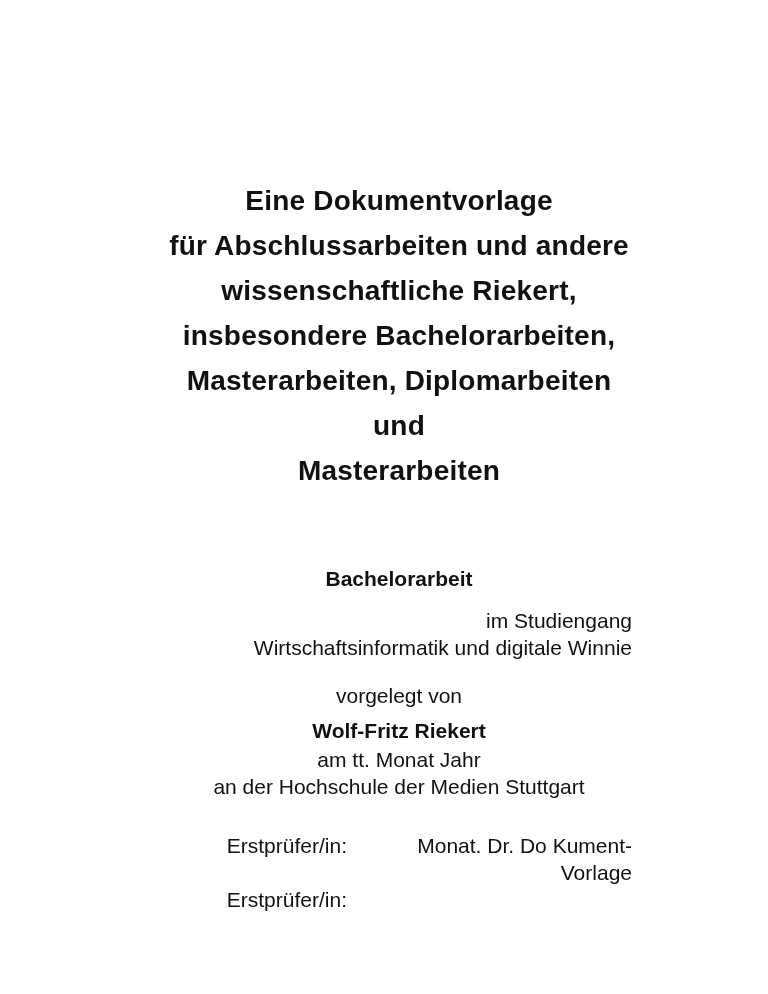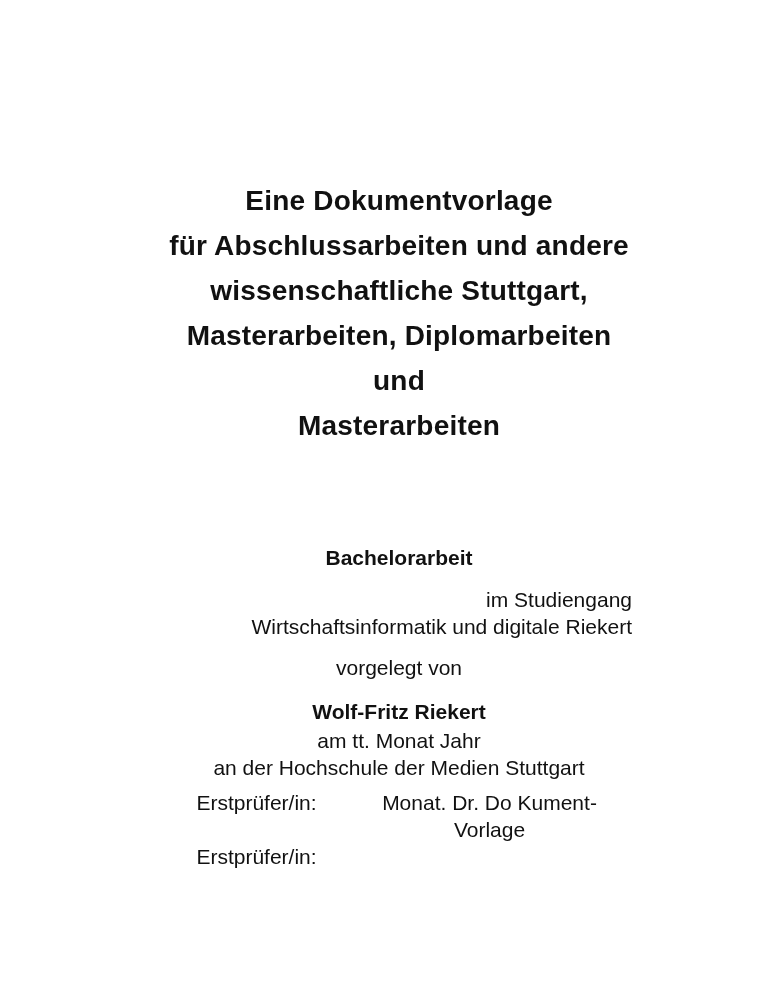--- a/index.html
+++ b/index.html
@@ -33,56 +33,57 @@
   }
   .title-line { display: block; }
 
   .block {
     font-size: 21px;
     line-height: 27px;
     font-weight: 400;
   }
   .bold { font-weight: 700; }
 
-  .thesis-type   { margin-top: 96px; }
+  .thesis-type   { margin-top: 72px; }
   .program       { margin-top: 15px; text-align: right; }
-  .submitted-by  { margin-top: 14px; }
-  .author        { margin-top: 17px; }
+  .submitted-by  { margin-top: 21px; }
+  .author        { margin-top: 8px; }
   .place-date    { margin-top: 2px; }
 
   .examiners {
-    margin-top: 8px;
-    text-align: center;
+    margin-top: 32px;
+    text-align: right;
   }
   .examiner-row {
     display: grid;
     grid-template-columns: 181px 1fr;
     font-size: 21px;
     line-height: 27px;
   }
 </style>
 </head>
 <body>
 
 <div class="page">
   <div class="content">
 
     <h1 class="title">
       <span class="title-line">Eine Dokumentvorlage</span>
       <span class="title-line">für Abschlussarbeiten und andere</span>
-      <span class="title-line">wissenschaftliche Stuttgart,</span>
+      <span class="title-line">wissenschaftliche Riekert,</span>
+      <span class="title-line">insbesondere Bachelorarbeiten,</span>
       <span class="title-line">Masterarbeiten, Diplomarbeiten und</span>
       <span class="title-line">Masterarbeiten</span>
     </h1>
 
     <div class="block thesis-type bold">Bachelorarbeit</div>
 
     <div class="block program">
       <div>im Studiengang</div>
-      <div>Wirtschaftsinformatik und digitale Riekert</div>
+      <div>Wirtschaftsinformatik und digitale Winnie</div>
     </div>
 
     <div class="block submitted-by">vorgelegt von</div>
 
     <div class="block author">
       <div class="bold">Wolf-Fritz Riekert</div>
     </div>
 
     <div class="block place-date">
       <div>am tt. Monat Jahr</div>

